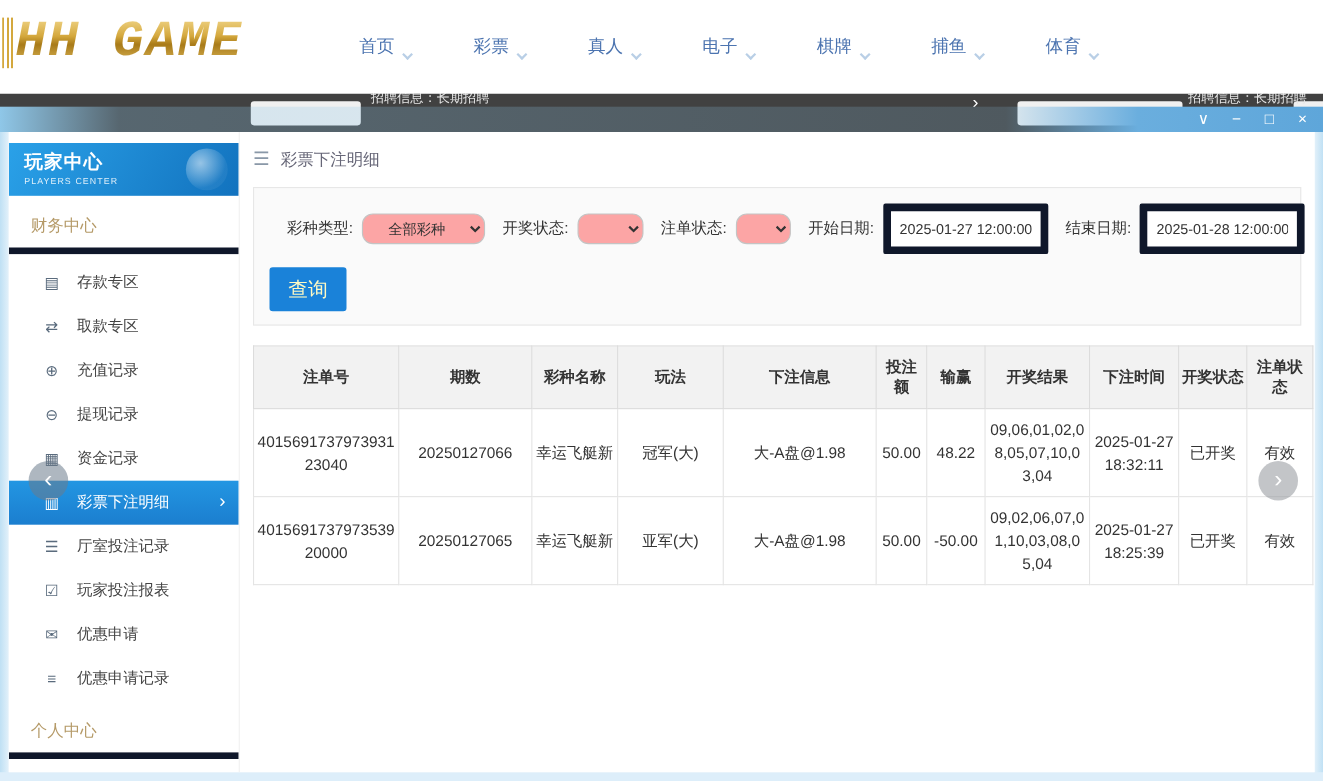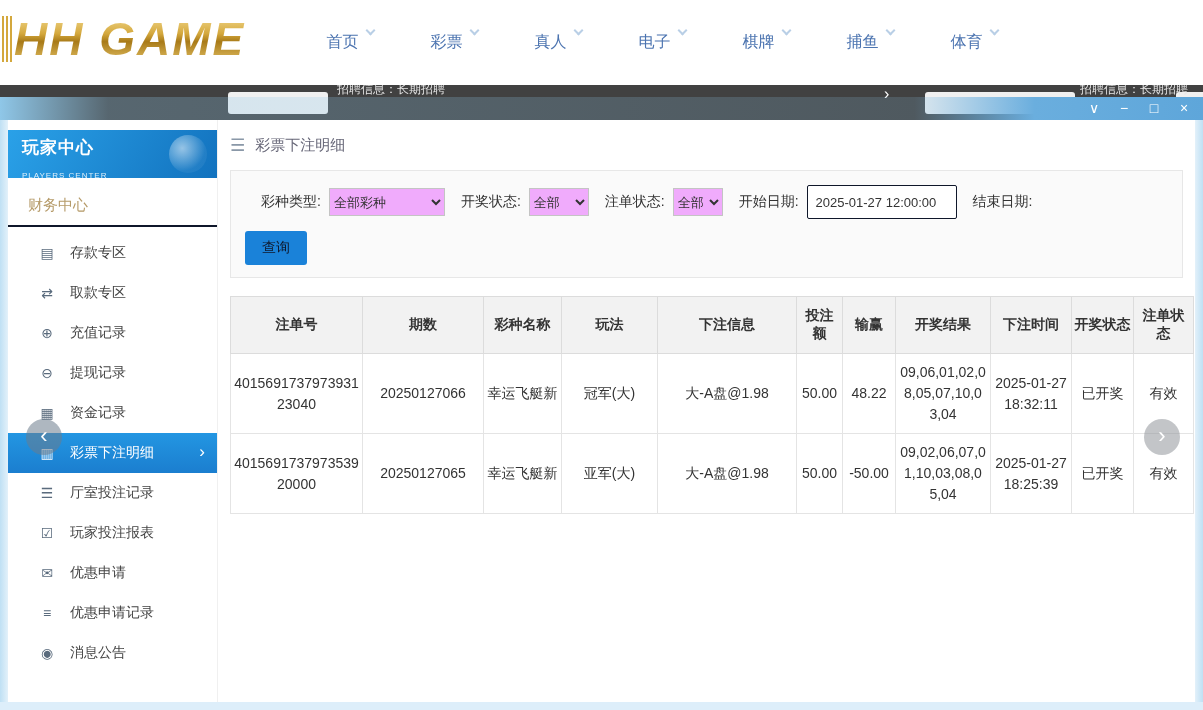--- a/index.html
+++ b/index.html
@@ -3,31 +3,31 @@
 <meta charset="utf-8">
 <style>
   * { box-sizing: border-box; }
   html,body { margin:0; padding:0; }
   body {
     width:1203px; height:710px; overflow:hidden; position:relative;
     background:#fff; font-family:"Liberation Sans","DejaVu Sans",sans-serif;
   }
 
   
-  .top-header { position:absolute; left:0; top:0; width:1203px; height:85px; background:#fff; z-index:3; }
+  .top-header { position:absolute; left:0; top:0; width:1203px; height:85px; background:#fff; z-index:3;font-family:Liberation Mono, monospace; }
   .logo {
     position:absolute; left:14px; top:12px; font-size:46px; font-weight:bold; font-style:italic;
     letter-spacing:2px;
     background:linear-gradient(180deg,#f7e09a 0%,#d4a83d 40%,#a87a18 55%,#eccb70 100%);
     -webkit-background-clip:text; background-clip:text; color:transparent;
   }
   .logo-stripes { position:absolute; left:2px; top:16px; width:10px; height:46px;
     background:repeating-linear-gradient(90deg,#d4a83d 0 2px,transparent 2px 4px); }
   .main-nav { position:absolute; left:298px; top:0; height:85px; display:flex; align-items:center; }
-  .nav-item { width:104px; display:flex; justify-content:center; align-items:flex-start; gap:8px;
+  .nav-item { width:104px; display:flex; justify-content:center; align-items:flex-end; gap:8px;
     color:#4c74b0; font-size:16px; cursor:pointer; }
   .chevron { width:7px; height:7px; border-right:2px solid #b9cfe6; border-bottom:2px solid #b9cfe6;
     transform:rotate(45deg); margin-top:-5px; }
 
   
   .bg-strip { position:absolute; left:0; top:85px; width:1203px; height:35px; background:#414141; z-index:1; }
   .bg-card { position:absolute; background:rgba(255,255,255,0.92); border-radius:3px; top:7px; height:22px; }
   .bg-card.c1 { left:228px; width:100px; }
   .bg-card.c2 { left:925px; width:150px; }
   .bg-card.c3 { left:1176px; width:30px; }
@@ -51,49 +51,49 @@
   .frame-bottom{ position:absolute; left:0; top:702px; width:1203px; height:8px; background:#ddeefa; z-index:2; }
 
   .window-body { position:absolute; left:8px; top:120px; width:1187px; height:582px;
     background:#fff; z-index:2; display:flex; overflow:hidden; }
 
   
   .sidebar { flex:0 0 210px; width:210px; padding-top:10px; border-right:1px solid #f0f0f0; overflow:hidden; }
   .side-header { height:48px; background:linear-gradient(120deg,#2aa1e8 0%,#1272be 100%);
     color:#fff; padding:6px 14px; position:relative; overflow:hidden; }
   .side-title { font-size:17px; font-weight:bold; letter-spacing:1px; }
-  .side-sub { font-size:8px; letter-spacing:1px; opacity:.85; margin-top:12px; }
+  .side-sub { font-size:8px; letter-spacing:1px; opacity:.85; margin-top:1px; }
   .side-deco { position:absolute; right:10px; top:5px; width:38px; height:38px; border-radius:50%;
     background:radial-gradient(circle at 35% 35%, rgba(255,255,255,.55), rgba(255,255,255,.06) 65%); }
   .side-heading { padding:18px 20px 10px; color:#b59a68; font-size:15px;
-    border-bottom:2px solid #0f172a; margin-bottom:6px; }
+    border-bottom:6px solid #0f172a; margin-bottom:6px; }
   .side-item { height:40px; display:flex; align-items:center; padding-left:30px; gap:14px;
     font-size:14px; color:#444; cursor:pointer; position:relative; }
   .side-icon { width:18px; text-align:center; color:#5a6b7d; font-size:14px; }
   .side-item.active { background:linear-gradient(180deg,#2396e2,#1b7ecf); color:#fff; }
   .side-item.active .side-icon { color:#fff; }
   .side-arrow { position:absolute; right:12px; color:#fff; font-size:17px; top:9px; }
 
   
   .main { flex:1; padding:0 12px; overflow:hidden; }
   .breadcrumb { height:50px; display:flex; align-items:center; gap:10px; }
   .crumb-icon { font-size:17px; color:#8a98a8; }
   .crumb-text { font-size:15px; color:#667; }
 
   .filter-panel { background:#fafafa; border:1px solid #e7e7e7; padding:14px 14px 12px; }
   .filter-row { display:flex; align-items:center; gap:8px; font-size:14px; color:#333; white-space:nowrap; }
   .f-label { margin-left:8px; }
   .f-label:first-child { margin-left:16px; }
-  select.f-select { height:28px; border:1px solid #c4c4c4; border-radius:0; background:#f0abfc;
-    font-size:13px; padding:0 0; color:#333; }
+  select.f-select { height:28px; border:1px solid #c4c4c4; border-radius:10px; background:#fca5a5;
+    font-size:13px; padding:0 19px; color:#333; }
   select.w-lg { width:116px; } select.w-md { width:60px; } select.w-sm { width:50px; }
-  input.f-input { height:27px; border:1px solid #0f172a; border-radius:2px; font-size:13px;
+  input.f-input { height:27px; border:7px solid #0f172a; border-radius:2px; font-size:13px;
     padding:16px 8px; width:150px; color:#333; }
-  .search-btn { margin-top:12px; background:#1a82d9; color:#0f172a; border:none; border-radius:3px;
-    font-size:14px; padding:8px 17px; cursor:pointer; }
+  .search-btn { margin-top:12px; background:#1a82d9; color:#fef9c3; border:none; border-radius:3px;
+    font-size:18px; padding:8px 17px; cursor:pointer; }
 
   
   .table-wrap { margin-top:18px; }
   table { border-collapse:collapse; table-layout:fixed; width:956px; font-size:14px; color:#333; }
   th { background:#f2f2f2; border:1px solid #dcdcdc; font-weight:bold; padding:10px 2px; }
   td { border:1px solid #e4e4e4; text-align:center; padding:8px 3px; line-height:1.5; vertical-align:middle; background:#fff; }
   th:nth-child(1){width:132px} th:nth-child(2){width:121px} th:nth-child(3){width:78px}
   th:nth-child(4){width:96px}  th:nth-child(5){width:139px} th:nth-child(6){width:46px}
   th:nth-child(7){width:53px}  th:nth-child(8){width:95px}  th:nth-child(9){width:81px}
   th:nth-child(10){width:62px} th:nth-child(11){width:60px}
@@ -209,20 +209,21 @@
           <span class="side-label">玩家投注报表</span>
         </div>
         <div class="side-item">
           <span class="side-icon">✉</span>
           <span class="side-label">优惠申请</span>
         </div>
         <div class="side-item">
           <span class="side-icon">≡</span>
           <span class="side-label">优惠申请记录</span>
         </div>
+        <div class="side-heading">个人中心</div>
         <div class="side-item">
           <span class="side-icon">◉</span>
           <span class="side-label">消息公告</span>
         </div>
       </div>
   </div>
 
   <div class="main">
     <div class="breadcrumb">
       <span class="crumb-icon">☰</span>
@@ -233,20 +234,21 @@
       <div class="filter-row">
         <span class="f-label">彩种类型:</span>
         <select class="f-select w-lg"><option>全部彩种</option></select>
         <span class="f-label">开奖状态:</span>
         <select class="f-select w-md"><option>全部</option></select>
         <span class="f-label">注单状态:</span>
         <select class="f-select w-sm"><option>全部</option></select>
         <span class="f-label">开始日期:</span>
         <input class="f-input" value="2025-01-27 12:00:00" style="">
         <span class="f-label">结束日期:</span>
+        <input class="f-input" value="2025-01-28 12:00:00" style="">
       </div>
       <button class="search-btn">查询</button>
     </div>
 
     <div class="table-wrap">
       <table>
         <thead>
             <tr>
               <th>注单号</th>
               <th>期数</th>

